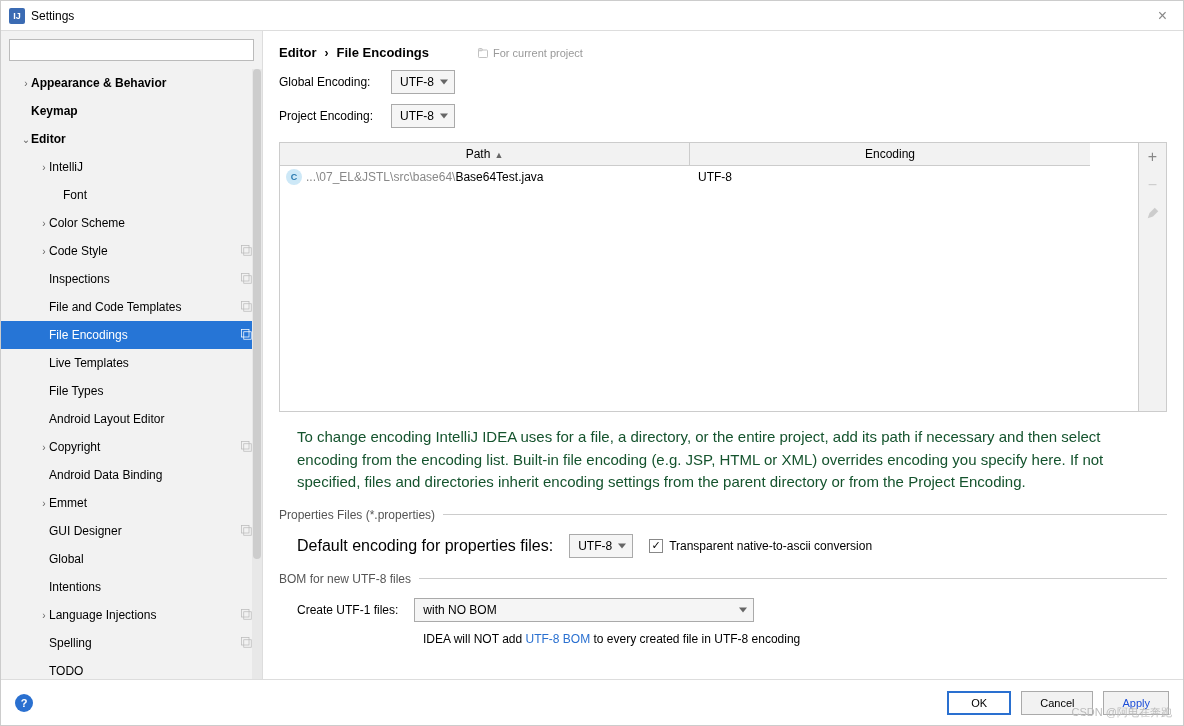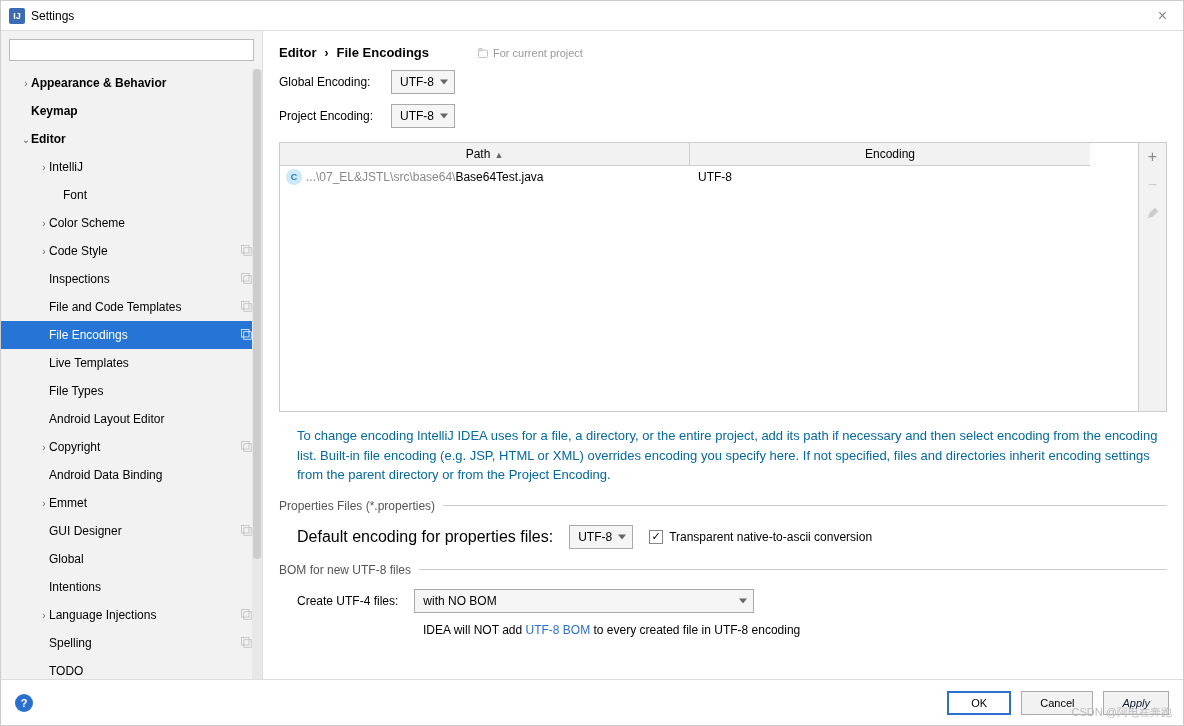--- a/index.html
+++ b/index.html
@@ -46,37 +46,37 @@
 .sort-ind { display: inline-block; margin-left: 4px; font-size: 9px; color: #666; }
 .table-body { flex: 1; background: #fff; overflow: auto; }
 .trow { display: flex; padding: 3px 6px; align-items: center; }
 .trow .ticon { width: 16px; height: 16px; border-radius: 8px; background: #cde8f7; display: inline-flex; align-items: center; justify-content: center; font-size: 9px; color: #2a7aaf; font-weight: bold; margin-right: 4px; flex-shrink: 0; }
 .trow .tpath { width: 386px; font-size: 12px; }
 .trow .tpath .dim { color: #888; }
 .trow .tenc { font-size: 12px; padding-left: 6px; }
 .table-side { width: 28px; background: #f2f2f2; border-left: 1px solid #ccc; display: flex; flex-direction: column; }
 .side-btn { height: 28px; display: flex; align-items: center; justify-content: center; color: #888; cursor: pointer; font-size: 16px; }
 .side-btn.disabled { color: #ccc; }
-.help-text { padding: 14px 20px 6px 34px; color: #0369a1; font-size: 13px; line-height: 1.5; }
+.help-text { padding: 14px 20px 6px 34px; color: #14532d; font-size: 15px; line-height: 1.5; }
 .section-header { display: flex; align-items: center; padding: 8px 16px 6px; color: #555; font-size: 12px; gap: 8px; }
 .section-header .line { flex: 1; height: 1px; background: #ccc; }
 .sub-row { padding: 6px 16px 6px 34px; display: flex; align-items: center; gap: 16px; }
 .sub-row .slabel { font-size: 16px; }
 .checkbox-wrap { display: flex; align-items: center; gap: 6px; cursor: pointer; }
 .checkbox-box { width: 14px; height: 14px; border: 1px solid #888; background: #fff; display: inline-flex; align-items: center; justify-content: center; color: #000; font-size: 11px; }
 .create-row { padding: 6px 16px 6px 34px; display: flex; align-items: center; gap: 16px; }
 .wide-select { width: 340px; }
 .note-row { padding: 4px 16px 8px 160px; font-size: 12px; }
 .note-row .link { color: #2a70d0; }
 .footer { height: 46px; border-top: 1px solid #ddd; display: flex; align-items: center; padding: 0 14px; gap: 10px; }
 .footer .help-icon { width: 18px; height: 18px; border-radius: 9px; background: #2a70d0; color: #fff; display: flex; align-items: center; justify-content: center; font-size: 11px; font-weight: bold; cursor: pointer; }
 .footer .spacer { flex: 1; }
 .btn { height: 24px; padding: 0 18px; border: 1px solid #aaa; background: #f2f2f2; font-size: 11px; cursor: pointer; display: inline-flex; align-items: center; }
 .btn.primary { border: 2px solid #2a70d0; background: #fff; padding: 0 22px; }
-.btn.disabled { color: #0f172a; font-style: italic; }
+.btn.disabled { color: #1d4ed8; }
 .watermark { position: absolute; right: 12px; bottom: 6px; color: #bbb; font-size: 11px; pointer-events: none; }
 </style>
 </head>
 <body>
 
 <div class="titlebar">
   <span class="app-icon">IJ</span>
   <span class="title">Settings</span>
   <span class="close">×</span>
 </div>
@@ -290,21 +290,21 @@
         <span class="checkbox-box">✓</span>
         <span>Transparent native-to-ascii conversion</span>
       </label>
     </div>
 
     <div class="section-header">
       <span>BOM for new UTF-8 files</span>
         <div class="line"></div>
     </div>
     <div class="create-row">
-      <span class="slabel">Create UTF-4 files:</span>
+      <span class="slabel">Create UTF-1 files:</span>
       <div class="select-like wide-select">
           <span>with NO BOM</span>
         </div>
     </div>
     <div class="note-row">
       <span>IDEA will NOT add </span><span class="link">UTF-8 BOM</span><span> to every created file in UTF-8 encoding</span>
     </div>
   </div>
 </div>
 

